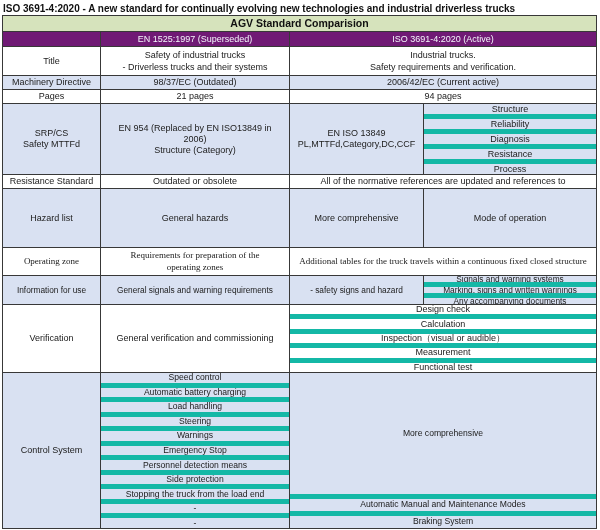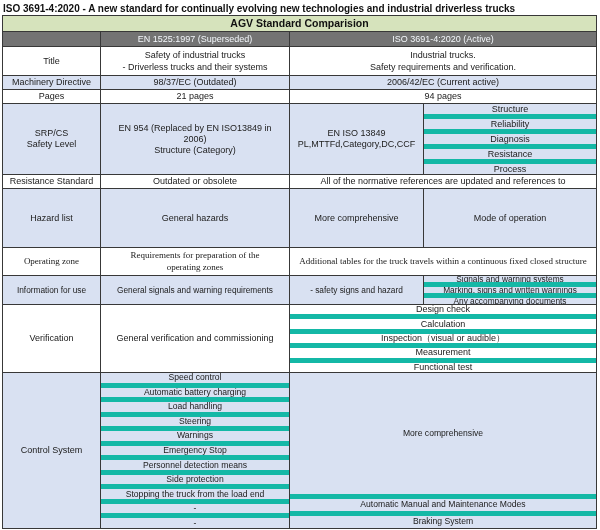--- a/index.html
+++ b/index.html
@@ -38,21 +38,21 @@
     overflow: hidden;
   }
   .cell:last-child { border-right: none; }
   .cA { width: 98px;  flex: none; }
   .cB { width: 189px; flex: none; }
   .cC { width: 134px; flex: none; }
   .cD { flex: 1; }
   .cCD { flex: 1; }
   .lav   { background: #d9e1f2; }
   .green { background: #d6e3bc; font-weight: bold; font-size: 10.5px; color: #111; }
-  .blue  { background: #737373; color: #f4f8fc; }
+  .blue  { background: #701a75; color: #f4f8fc; }
   .stack { flex-direction: column; align-items: stretch; padding: 0; }
   .stack > div {
     flex: 1;
     display: flex; align-items: center; justify-content: center;
     border-bottom: 5px solid #14b8a6;
     box-sizing: border-box;
     overflow: hidden;
     padding: 0 2px;
     text-align: center;
   }
@@ -108,21 +108,21 @@
   </div>
 
   <div class="band h-pg">
     <div class="cell cA">Pages</div>
     <div class="cell cB">21 pages</div>
     <div class="cell cCD">94 pages</div>
   </div>
 
   <div class="band h-srp lav">
     <div class="cell cA">SRP/CS
-Safety Level</div>
+Safety MTTFd</div>
     <div class="cell cB">EN 954 (Replaced by EN ISO13849 in
 2006)
 Structure (Category)</div>
     <div class="cell cC">EN ISO 13849
 PL,MTTFd,Category,DC,CCF</div>
     <div class="cell cD stack">
       <div>Structure</div>
       <div>Reliability</div>
       <div>Diagnosis</div>
       <div>Resistance</div>

